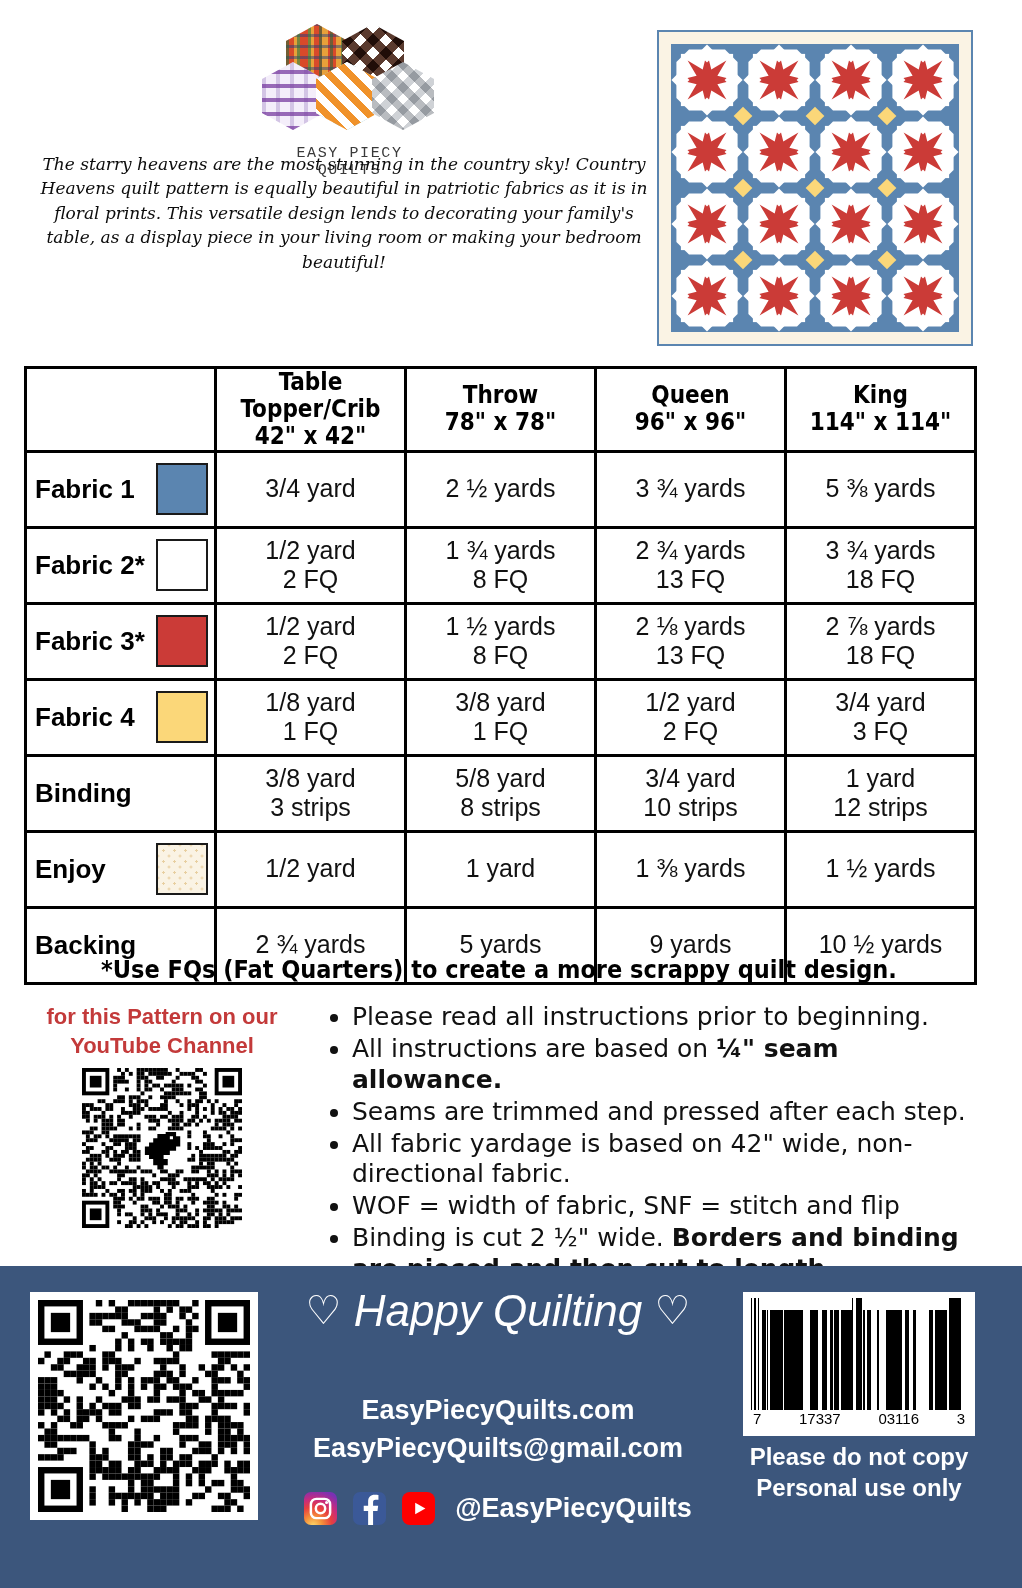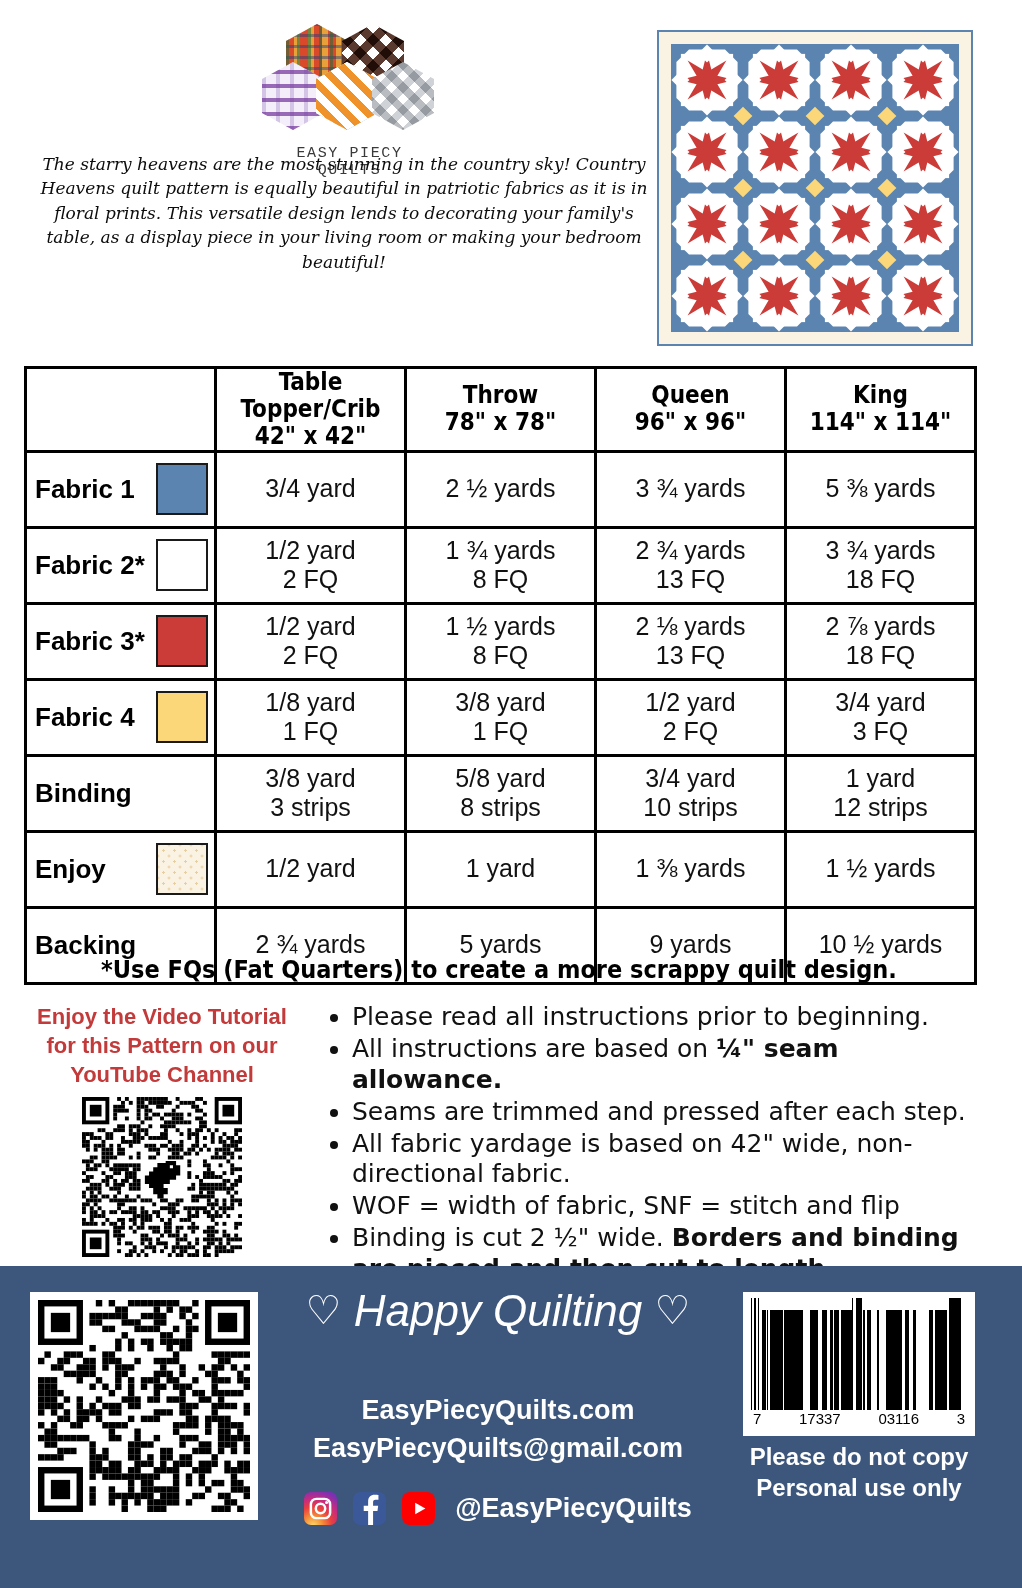--- a/index.html
+++ b/index.html
@@ -492,21 +492,20 @@
           <td class="cell"><span>10 ½ yards</span></td>
         </tr>
       </tbody>
   </table>
 </div>
 <div class="footnote">*Use FQs (Fat Quarters) to create a more scrappy quilt design.</div>
 
 <div class="mid">
 
   <div class="promo">
-    <div class="promo-text">Enjoy the Video Tutorial</div>
     <div class="promo-text">for this Pattern on our</div>
     <div class="promo-text">YouTube Channel</div>
     <div class="qr-top">
       <svg id="qr-top-svg" width="160" height="160" viewBox="0 0 41 41">
           <rect x="0" y="0" width="41" height="41" fill="#fff"></rect>
           <rect x="9" y="0" width="1" height="1" fill="#000"></rect>
           <rect x="11" y="0" width="1" height="1" fill="#000"></rect>
           <rect x="14" y="0" width="1" height="1" fill="#000"></rect>
           <rect x="15" y="0" width="1" height="1" fill="#000"></rect>
           <rect x="16" y="0" width="1" height="1" fill="#000"></rect>

